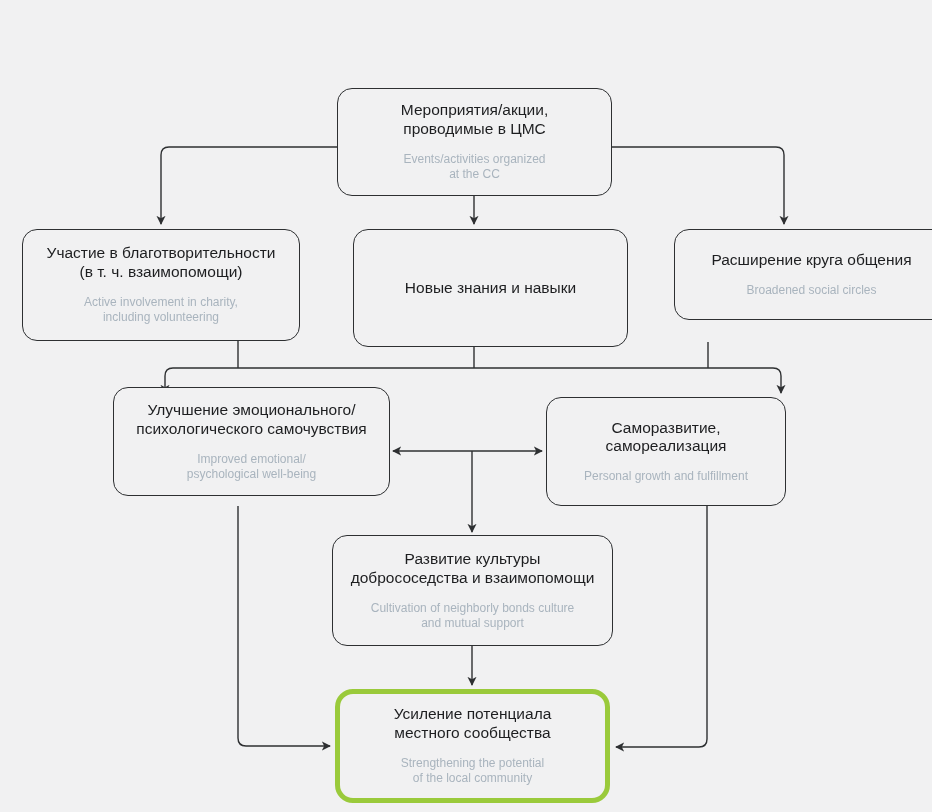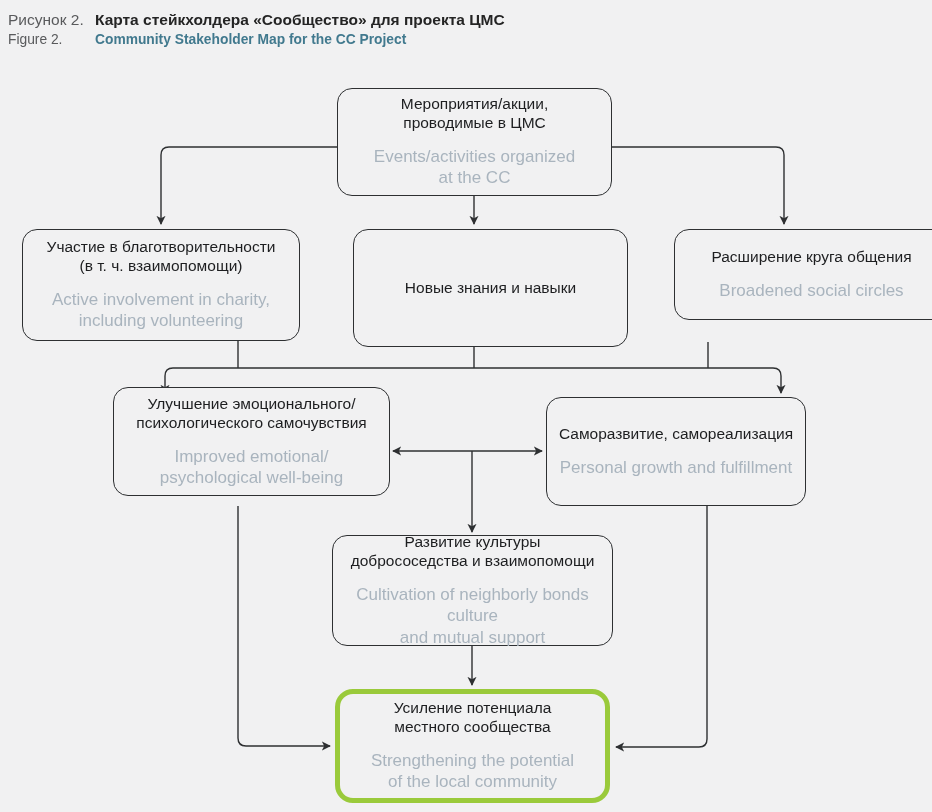--- a/index.html
+++ b/index.html
@@ -19,43 +19,33 @@
   .cap-row.r2{font-size:13.8px;line-height:19px;}
   .cap-label{display:inline-block;width:87px;color:var(--caption-gray);font-weight:400;}
   .cap-title-ru{color:var(--caption-dark);font-weight:700;}
   .cap-title-en{color:var(--caption-teal);font-weight:700;}
 
   
   .node{position:absolute;box-sizing:border-box;border:1.4px solid var(--box-border);
         border-radius:15px;display:flex;flex-direction:column;justify-content:center;
         align-items:center;text-align:center;padding:4px 8px;background:var(--page-bg);gap:13px;}
   .node .ru{font-size:15.5px;line-height:1.22;color:var(--text-dark);white-space:pre-line;}
-  .node .en{font-size:17px;line-height:1.26;color:var(--text-muted);white-space:pre-line;margin-top:0;}
+  .node .en{font-size:12px;line-height:1.26;color:var(--text-muted);white-space:pre-line;margin-top:0;}
   .node.highlight{border:5px solid var(--accent-green);border-radius:18px;}
 
   
   svg.wires{position:absolute;left:0;top:0;width:932px;height:812px;pointer-events:none;}
   svg.wires path.conn{fill:none;stroke:var(--line);stroke-width:1.4;}
   svg.wires .arrowfill{fill:var(--line);}
 </style>
 </head>
 <body>
 
 <div id="page">
 
-  <div class="caption">
-    <div class="cap-row r1">
-      <span class="cap-label">Рисунок 2.</span>
-      <span class="cap-title-ru">Карта стейкхолдера «Сообщество» для проекта ЦМС</span>
-    </div>
-    <div class="cap-row r2">
-      <span class="cap-label">Figure 2.</span>
-      <span class="cap-title-en">Community Stakeholder Map for the CC Project</span>
-    </div>
-  </div>
 
   <svg class="wires" viewBox="0 0 932 812" aria-hidden="true">
     <defs>
       <marker id="arrowhead" viewBox="0 0 10 10" refX="9" refY="5" markerWidth="6.5" markerHeight="6.5" orient="auto-start-reverse">
         <path class="arrowfill" d="M0,0 L10,5 L0,10 L2.6,5 Z"></path>
       </marker>
     </defs>
     <path class="conn" d="M337,147 L169,147 Q161,147 161,155 L161,224" marker-end="url(#arrowhead)"></path>
     <path class="conn" d="M612,147 L776,147 Q784,147 784,155 L784,224" marker-end="url(#arrowhead)"></path>
     <path class="conn" d="M474,196 L474,224" marker-end="url(#arrowhead)"></path>
@@ -96,21 +86,21 @@
     <div class="en">Broadened social circles</div>
   </div>
 
   <div class="node" style="left:113px;top:387px;width:277px;height:109px">
     <div class="ru">Улучшение эмоционального/
 психологического самочувствия</div>
     <div class="en">Improved emotional/
 psychological well-being</div>
   </div>
 
-  <div class="node" style="left:546px;top:397px;width:260px;height:109px">
+  <div class="node" style="left:546px;top:397px;width:240px;height:109px">
     <div class="ru">Саморазвитие, самореализация</div>
     <div class="en">Personal growth and fulfillment</div>
   </div>
 
   <div class="node" style="left:332px;top:535px;width:281px;height:111px">
     <div class="ru">Развитие культуры
 добрососедства и взаимопомощи</div>
     <div class="en">Cultivation of neighborly bonds culture
 and mutual support</div>
   </div>

